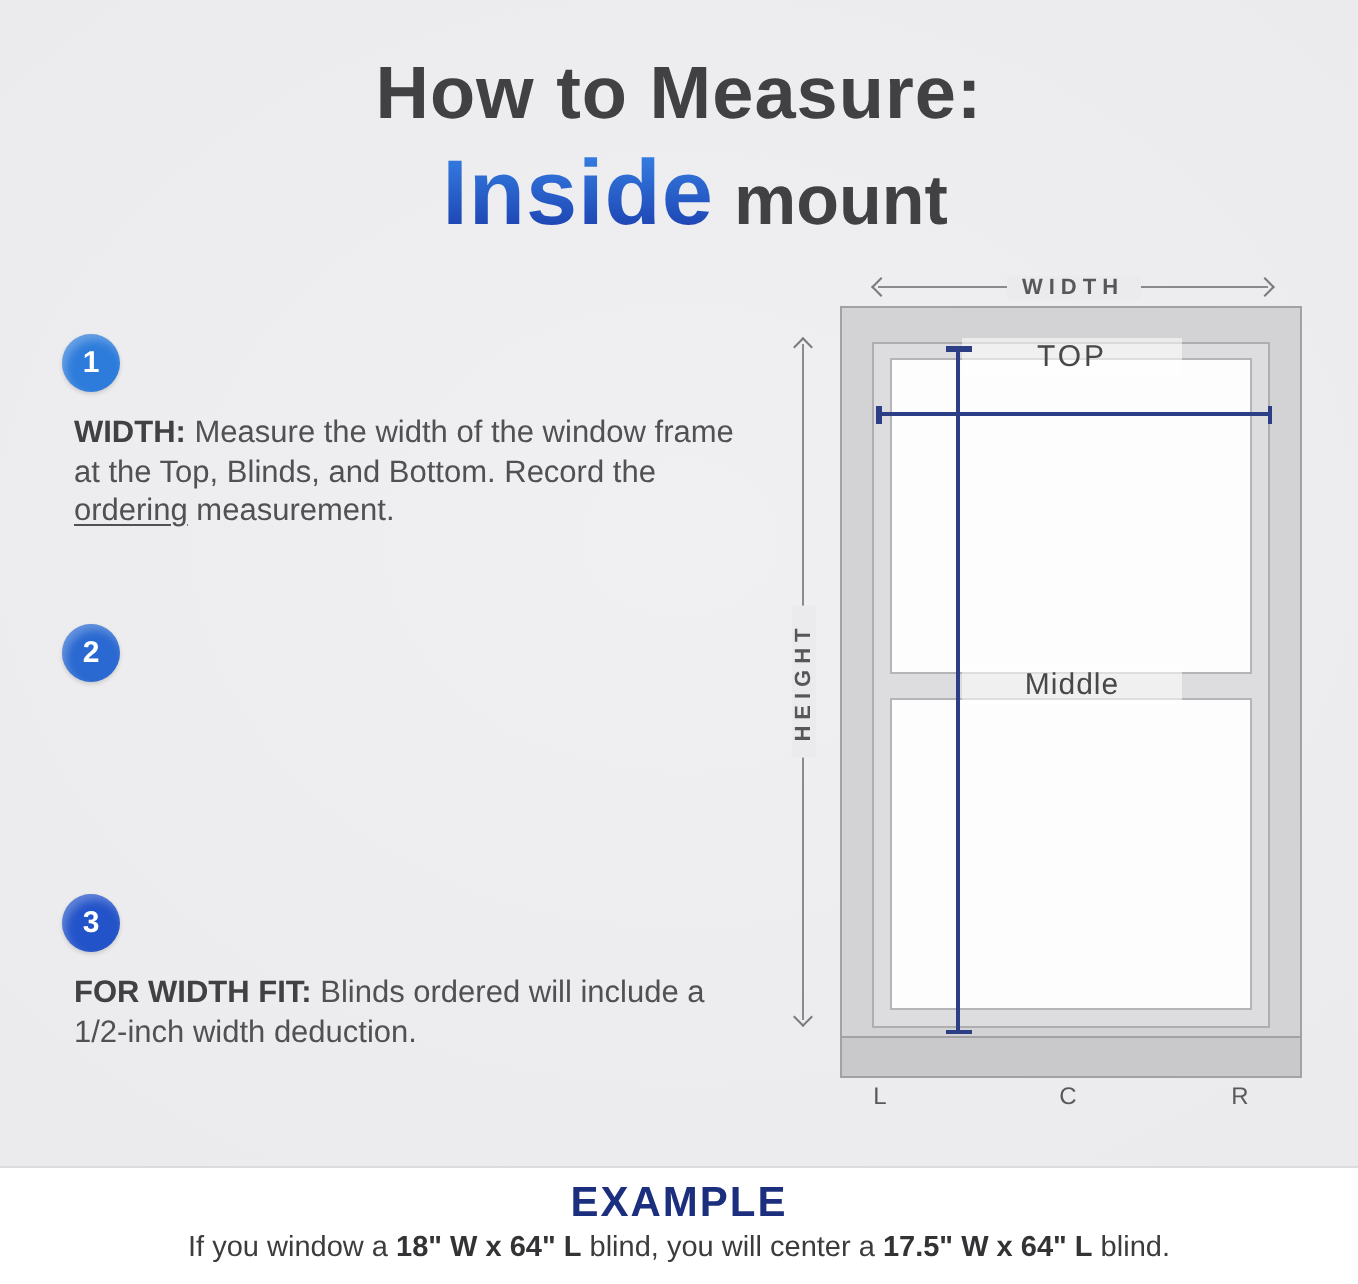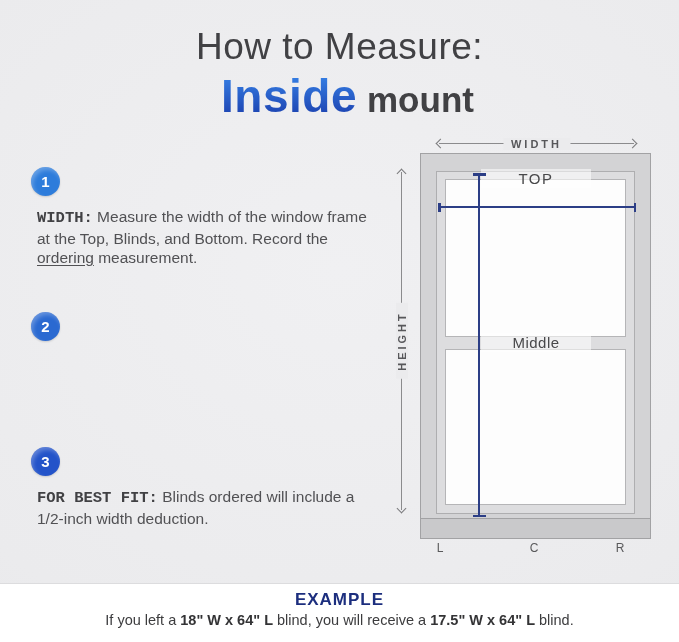--- a/index.html
+++ b/index.html
@@ -4,41 +4,41 @@
 <style>
   * { margin:0; padding:0; box-sizing:border-box; }
   body { font-family:"Liberation Sans", sans-serif; background:#ffffff; }
   .canvas {
     position:relative; width:679px; height:642px; overflow:hidden;
     background:radial-gradient(130% 110% at 50% 42%, #f0f0f2 0%, #ebebed 55%, #e4e4e7 100%);
   }
 
   
   .title { position:absolute; top:26px; left:0; width:100%; text-align:center; }
-  .title-line1 { font-size:37px; font-weight:400; color:#414144; letter-spacing:0.5px; }
+  .title-line1 { font-size:37px; font-weight:700; color:#414144; letter-spacing:0.5px; }
   .title-line2 { margin-top:1px;margin-left:16px; }
   .title-hl {
     font-size:46px; font-weight:800; letter-spacing:0.5px;
     background:linear-gradient(180deg, #3884e8 5%, #1a3dac 95%);
     -webkit-background-clip:text; background-clip:text; color:transparent;
   }
   .title-sfx { font-size:35px; font-weight:600; color:#414144; margin-left:10px; }
 
   
   .step { position:absolute; left:28px; width:345px; }
   .step-1 { top:167px; } .step-2 { top:312px; } .step-3 { top:447px; }
   .step-circle {
     width:29px; height:29px; border-radius:50%;
     display:flex; align-items:center; justify-content:center;
     color:#fff; font-size:15px; font-weight:700;
     box-shadow:inset 2px 3px 4px rgba(255,255,255,0.28), 0 1px 2px rgba(0,0,0,0.15);
     margin-left:3px;
   }
   .step-text { margin-top:11px; margin-left:9px; font-size:15.5px; line-height:19.5px; color:#515154; }
-  .step-label { font-weight:700; color:#414144;font-family:Liberation Mono, monospace; }
+  .step-label { font-weight:700; color:#414144; }
   .u { text-decoration:underline; text-underline-offset:2px; }
 
   
   .diagram { position:absolute; left:393px; top:135px; width:292px; height:440px; }
 
   
   .h-arrow { position:absolute; left:44px; top:3px; width:199px; height:12px; }
   .h-arrow .line { position:absolute; left:2px; right:2px; top:5px; height:1px; background:#8b8b8d; }
   .h-arrow .head-l { position:absolute; left:0; top:2px; width:7px; height:7px; border-left:1.5px solid #7a7a7c; border-bottom:1.5px solid #7a7a7c; transform:rotate(45deg); }
   .h-arrow .head-r { position:absolute; right:0; top:2px; width:7px; height:7px; border-right:1.5px solid #7a7a7c; border-top:1.5px solid #7a7a7c; transform:rotate(45deg); }
@@ -87,21 +87,21 @@
   .measure-h .tick-l { left:-1px; } .measure-h .tick-r { right:-1px; }
 
   
   .lcr { position:absolute; top:406px; font-size:12px; color:#59595b; }
   .marker { position:absolute; width:14px; text-align:center; }
   .marker-l { left:40px; } .marker-c { left:134px; } .marker-r { left:220px; }
 
   
   .example { position:absolute; left:0; right:0; top:583px; bottom:0;
              background:#ffffff; border-top:1px solid #dcdcde; text-align:center; }
-  .example-heading { margin-top:6px; font-size:17px; font-weight:700;
+  .example-heading { margin-top:6px; font-size:21px; font-weight:700;
                      color:#1c2e7e; letter-spacing:1px; }
   .example-text { margin-top:2px; font-size:14.5px; color:#3c3c3e; }
   .example-text b { color:#333335; }
 </style>
 </head>
 <body>
 
 <div class="canvas">
 
   <div class="title">
@@ -118,21 +118,21 @@
     </div>
   </div>
 
   <div class="step step-2">
     <div class="step-circle" style="background-color: rgb(42, 105, 209);">2</div>
   </div>
 
   <div class="step step-3">
     <div class="step-circle" style="background-color: rgb(35, 83, 201);">3</div>
     <div class="step-text">
-      <span class="step-label">FOR BEST FIT:</span><span> Blinds ordered will include a 1/2-inch width deduction.</span>
+      <span class="step-label">FOR WIDTH FIT:</span><span> Blinds ordered will include a 1/2-inch width deduction.</span>
     </div>
   </div>
 
   <div class="diagram">
 
     <div class="h-arrow">
       <div class="line"></div>
       <div class="head-l"></div>
       <div class="head-r"></div>
       <div class="arrow-label">WIDTH</div>
@@ -170,17 +170,17 @@
     <div class="lcr">
       <span class="marker marker-l">L</span>
       <span class="marker marker-c">C</span>
       <span class="marker marker-r">R</span>
     </div>
   </div>
 
   <div class="example">
     <div class="example-heading">EXAMPLE</div>
     <div class="example-text">
-      <span>If you left a </span><b>18" W x 64" L</b><span> blind, you will receive a </span><b>17.5" W x 64" L</b><span> blind.</span>
+      <span>If you window a </span><b>18" W x 64" L</b><span> blind, you will center a </span><b>17.5" W x 64" L</b><span> blind.</span>
     </div>
   </div>
 
 </div>
 
 </body></html>

